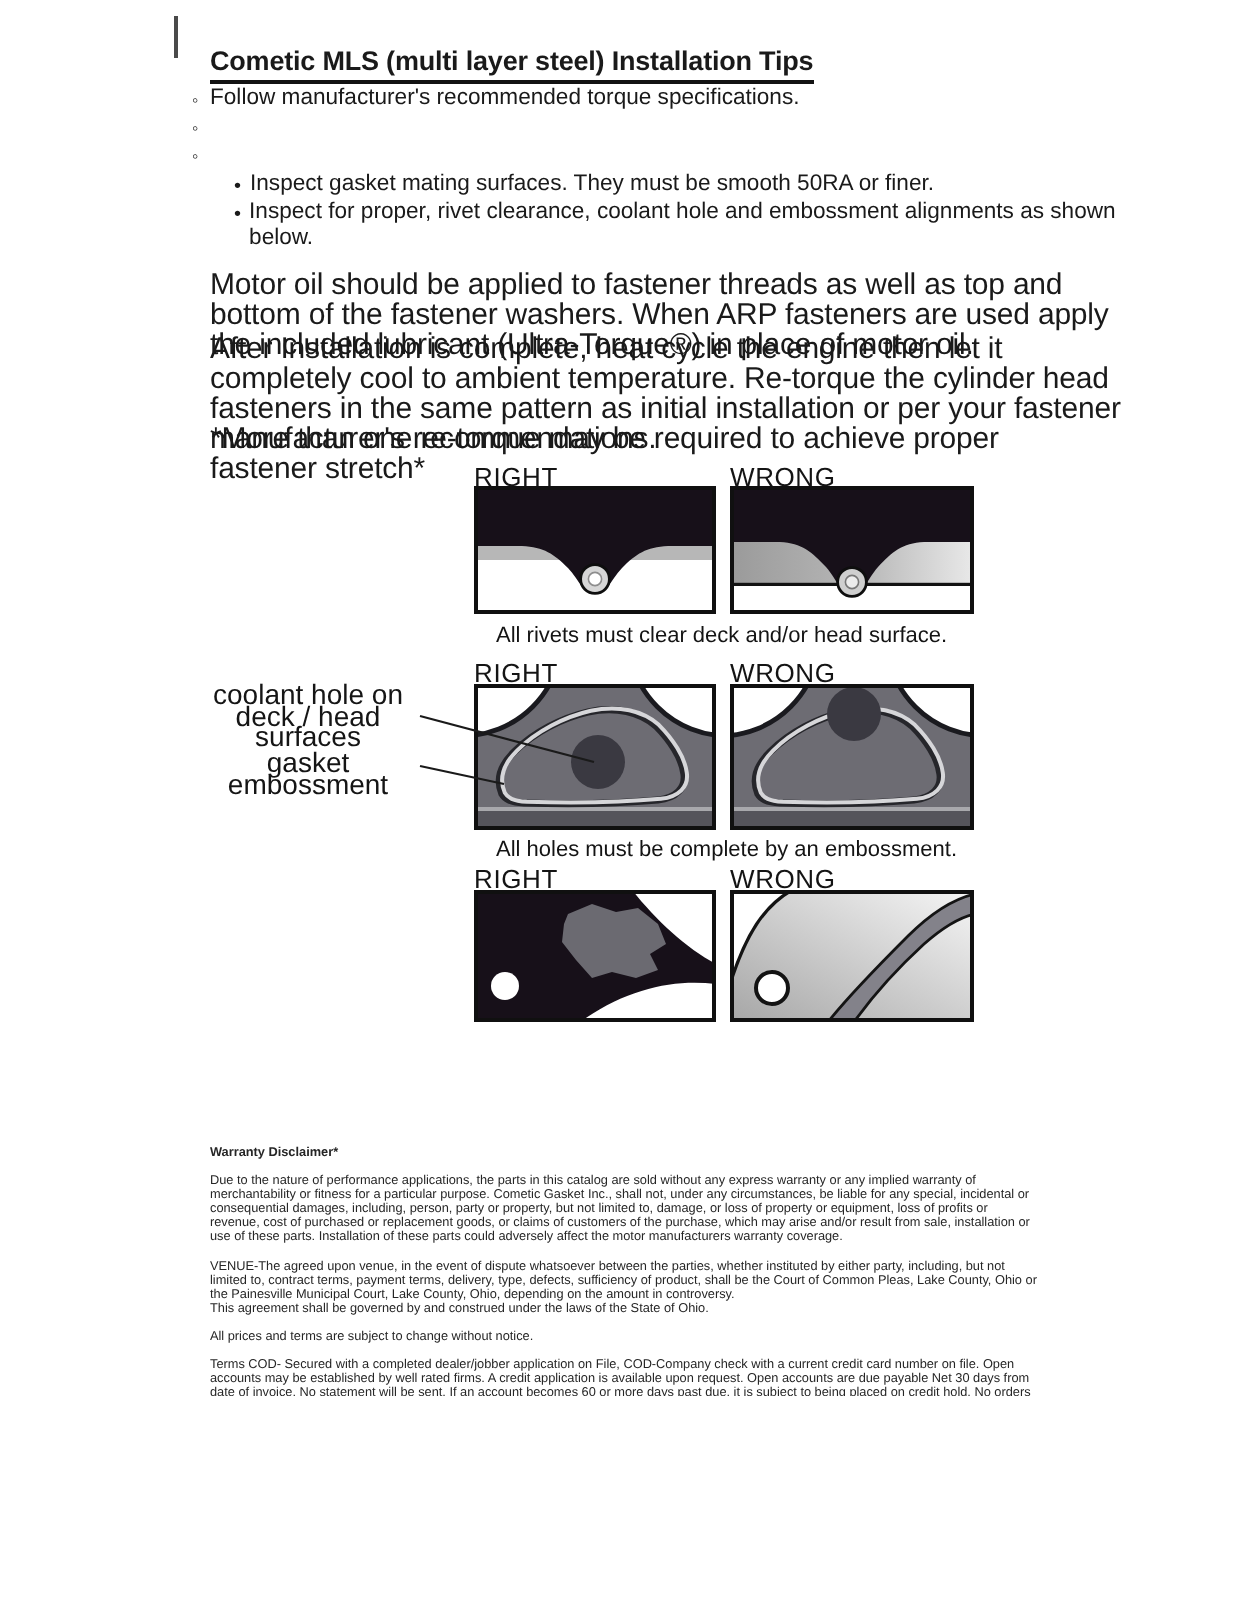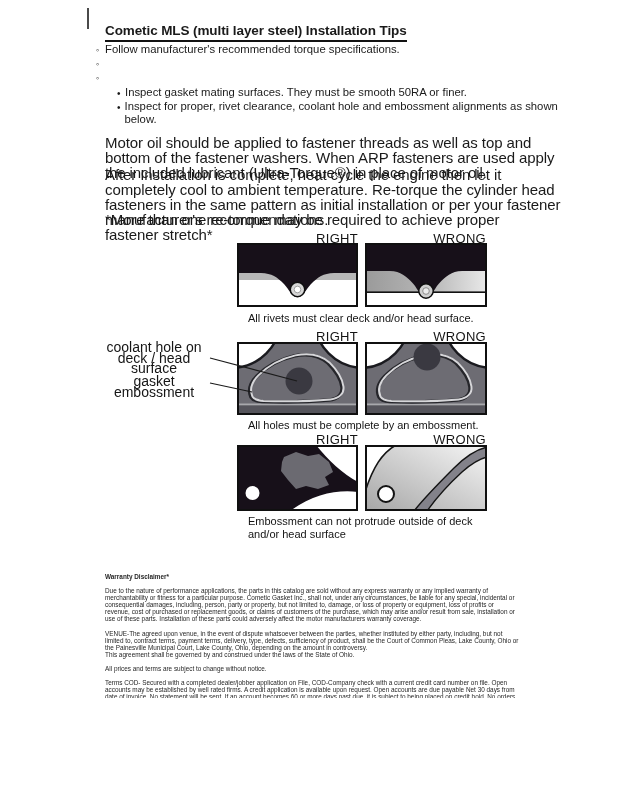--- a/index.html
+++ b/index.html
@@ -15,21 +15,21 @@
   .bullets{position:absolute;left:96px;top:43px;width:470px;font-size:11.3px;}
   .b-row{display:flex;line-height:13.2px;}
   .b-row .mk{width:9px;font-size:9px;padding-top:1px;}
   .b-row.sub{padding-left:21px;}
   .b-row.sub .mk{font-size:10px;width:8px;}
   .diesel-h{position:absolute;left:105px;top:117px;font-size:12.5px;font-weight:bold;}
   .para{position:absolute;left:105px;width:458px;font-size:15px;line-height:15px;letter-spacing:-0.1px;}
   .p1{top:135px;}
   .p2{top:167px;}
   .p3{top:212px;width:420px;}
-  .dg-label{position:absolute;width:121px;text-align:right;font-size:13px;letter-spacing:0.3px;color:#141414;}
+  .dg-label{position:absolute;width:121px;text-align:left;font-size:13px;letter-spacing:0.3px;color:#141414;}
   .panel{position:absolute;}
   .panel svg{display:block;}
   .caption{position:absolute;left:248px;font-size:11px;line-height:12.5px;color:#141414;}
   .d2-side{position:absolute;left:98px;width:112px;text-align:center;font-size:14px;line-height:10.5px;color:#151515;}
   .leader-overlay{position:absolute;left:100px;top:341px;width:210px;height:58px;}
   .disc{position:absolute;left:105px;top:573px;width:414px;font-size:6.4px;line-height:7.1px;color:#262626;}
   .disc .h{font-weight:bold;margin:0 0 7px 0;}
   .disc p{margin:0 0 7px 0;}
   .disc p.tight{margin-bottom:0;}
   .footer-code{position:absolute;left:388px;top:761px;font-size:13px;color:#c2410c;letter-spacing:0.2px;}
@@ -99,21 +99,21 @@
       <rect x="1" y="1" width="120" height="62" fill="none" stroke="#101010" stroke-width="2"></rect>
     </svg>
   </div>
   <div class="caption" style="top:312px;">All rivets must clear deck and/or head surface.</div>
 
   <div class="dg-label" style="left:237px;top:329px;">RIGHT</div>
   <div class="dg-label" style="left:365px;top:329px;">WRONG</div>
 
   <div class="d2-side" style="top:342px;">
     <div>coolant hole on</div>
-    <div>deck / head surface</div>
+    <div>deck / head surfaces</div>
   </div>
   <div class="d2-side" style="top:376px;">gasket embossment</div>
 
   <div class="panel" style="left:237px;top:342px;">
     <svg width="121" height="73" viewBox="0 0 121 73">
       <rect width="121" height="73" fill="#6d6c73"></rect>
       <circle cx="-6" cy="-24" r="50" fill="#ffffff" stroke="#1a1a1f" stroke-width="2.4"></circle>
       <circle cx="127" cy="-24" r="50" fill="#ffffff" stroke="#1a1a1f" stroke-width="2.4"></circle>
       <rect y="61.5" width="121" height="2" fill="#a8a8ac"></rect>
       <rect y="63.5" width="121" height="7.5" fill="#55545b"></rect>
@@ -165,21 +165,20 @@
         </linearGradient>
       </defs>
       <rect width="122" height="66" fill="#ffffff"></rect>
       <path d="M31 0 H122 V66 H0 V47 C8 22 17 8 31 0 Z" fill="url(#g3)"></path>
       <path d="M31 0 C17 8 8 22 0 47" fill="none" stroke="#141414" stroke-width="1.6"></path>
       <path d="M122 2 C110 5 99 13 89 23 C75 37 60 52 49 66 L62 66 C72 52 85 38 97 27 C106 19 114 14 122 12 Z" fill="#83828a" stroke="#141414" stroke-width="1.4"></path>
       <circle cx="21" cy="49" r="8" fill="#ffffff" stroke="#131313" stroke-width="2"></circle>
       <rect x="1" y="1" width="120" height="64" fill="none" stroke="#101010" stroke-width="2"></rect>
     </svg>
   </div>
-  <div class="caption" style="top:515px;width:250px;">Embossment can not protrude outside of deck and/or head surface</div>
 
   <div class="disc">
     <p class="h">Warranty Disclaimer*</p>
     <p>Due to the nature of performance applications, the parts in this catalog are sold without any express warranty or any implied warranty of merchantability or fitness for a particular purpose. Cometic Gasket Inc., shall not, under any circumstances, be liable for any special, incidental or consequential damages, including, person, party or property, but not limited to, damage, or loss of property or equipment, loss of profits or revenue, cost of purchased or replacement goods, or claims of customers of the purchase, which may arise and/or result from sale, installation or use of these parts. Installation of these parts could adversely affect the motor manufacturers warranty coverage.</p>
     <p class="tight">VENUE-The agreed upon venue, in the event of dispute whatsoever between the parties, whether instituted by either party, including, but not limited to, contract terms, payment terms, delivery, type, defects, sufficiency of product, shall be the Court of Common Pleas, Lake County, Ohio or the Painesville Municipal Court, Lake County, Ohio, depending on the amount in controversy.</p>
     <p>This agreement shall be governed by and construed under the laws of the State of Ohio.</p>
     <p>All prices and terms are subject to change without notice.</p>
     <p>Terms COD- Secured with a completed dealer/jobber application on File, COD-Company check with a current credit card number on file. Open accounts may be established by well rated firms. A credit application is available upon request. Open accounts are due payable Net 30 days from date of invoice. No statement will be sent. If an account becomes 60 or more days past due, it is subject to being placed on credit hold. No orders will be shipped or new orders accepted until past due balance is paid. If an account becomes 90 or more days past due, it is subject to being placed for collections. All costs of collection are the responsibility of the customer, including attorney fees, court costs, and other expenses of litigation.</p>
     <p>Returns- Authorized (RGA) must be obtained in advance on all returns. A packing slip or invoice number must accompany the merchandise. No returns after 30 days from invoice date. All returns are subject to a 25% restocking charge. All custom designed and custom manufactured gaskets are non-returnable.</p>
     <p class="tight">Only catalog parts are returnable.</p>

